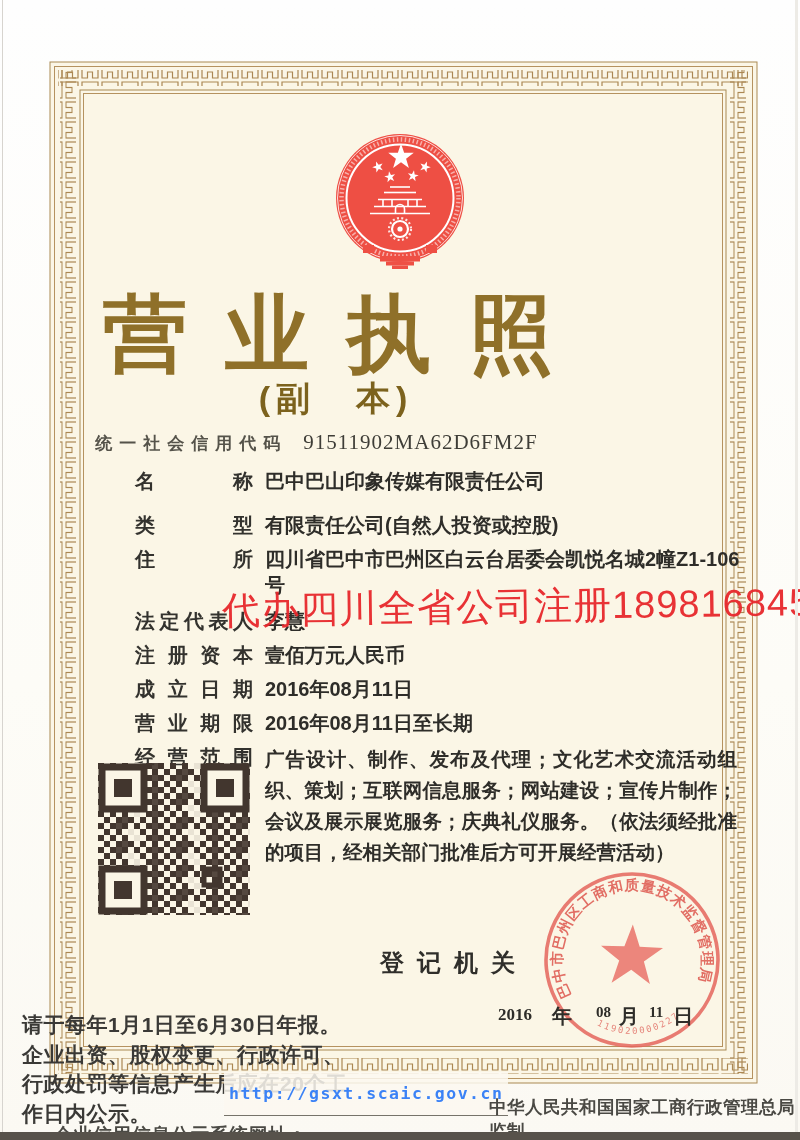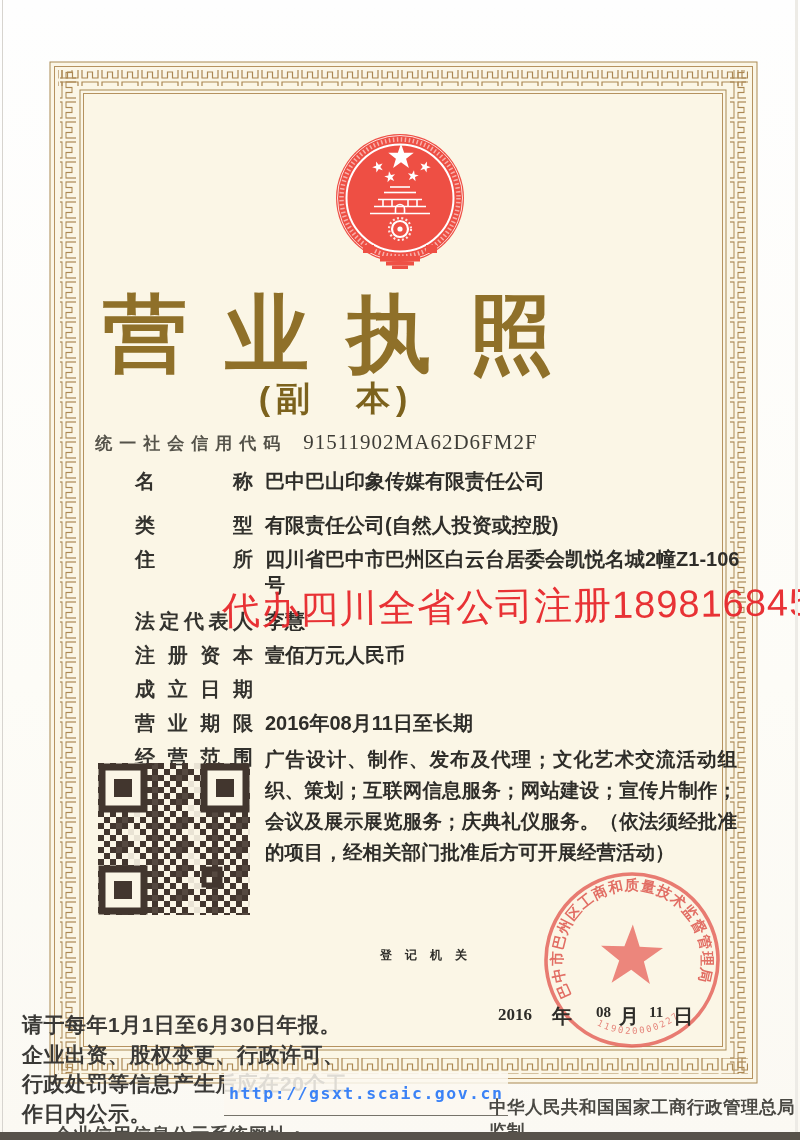--- a/index.html
+++ b/index.html
@@ -50,21 +50,21 @@
   .scope-value{width:472px;line-height:31px;font-size:19.5px;text-align:justify;}
 
   .watermark{
     left:222px;top:581px;font-size:38px;color:#e7282c;font-weight:500;
     letter-spacing:1px;white-space:nowrap;transform:rotate(-0.8deg);opacity:.95;
   }
 
   .qr-svg{left:98px;top:763px;}
 
   .reg-label{
-    left:380px;top:947px;font-size:12px;font-weight:600;color:#2f2e2a;
+    left:380px;top:947px;font-size:24px;font-weight:600;color:#2f2e2a;
     letter-spacing:13px;white-space:nowrap;
   }
   .seal-svg{left:537px;top:865px;transform:rotate(-6deg);}
 
   .date-row{
     left:498px;top:1003px;display:flex;align-items:baseline;white-space:nowrap;
     color:#2e2d29;
   }
   .date-num{font-family:"Liberation Serif","DejaVu Serif",serif;font-size:17px;font-weight:bold;position:relative;top:-3px;}
   .date-num-sm{font-family:"Liberation Serif","DejaVu Serif",serif;font-size:15px;font-weight:bold;position:relative;top:-6px;}
@@ -165,20 +165,21 @@
   <div class="frow mb-sm">
     <span class="flabel">法定代表人</span>
     <span class="fvalue">李慧</span>
   </div>
   <div class="frow mb-sm">
     <span class="flabel">注册资本</span>
     <span class="fvalue">壹佰万元人民币</span>
   </div>
   <div class="frow mb-sm">
     <span class="flabel">成立日期</span>
+    <span class="fvalue">2016年08月11日</span>
   </div>
   <div class="frow mb-sm">
     <span class="flabel">营业期限</span>
     <span class="fvalue">2016年08月11日至长期</span>
   </div>
   <div class="frow">
     <span class="flabel">经营范围</span>
     <span class="fvalue scope-value">广告设计、制作、发布及代理；文化艺术交流活动组织、策划；互联网信息服务；网站建设；宣传片制作；会议及展示展览服务；庆典礼仪服务。（依法须经批准的项目，经相关部门批准后方可开展经营活动）</span>
   </div>
 </div>

